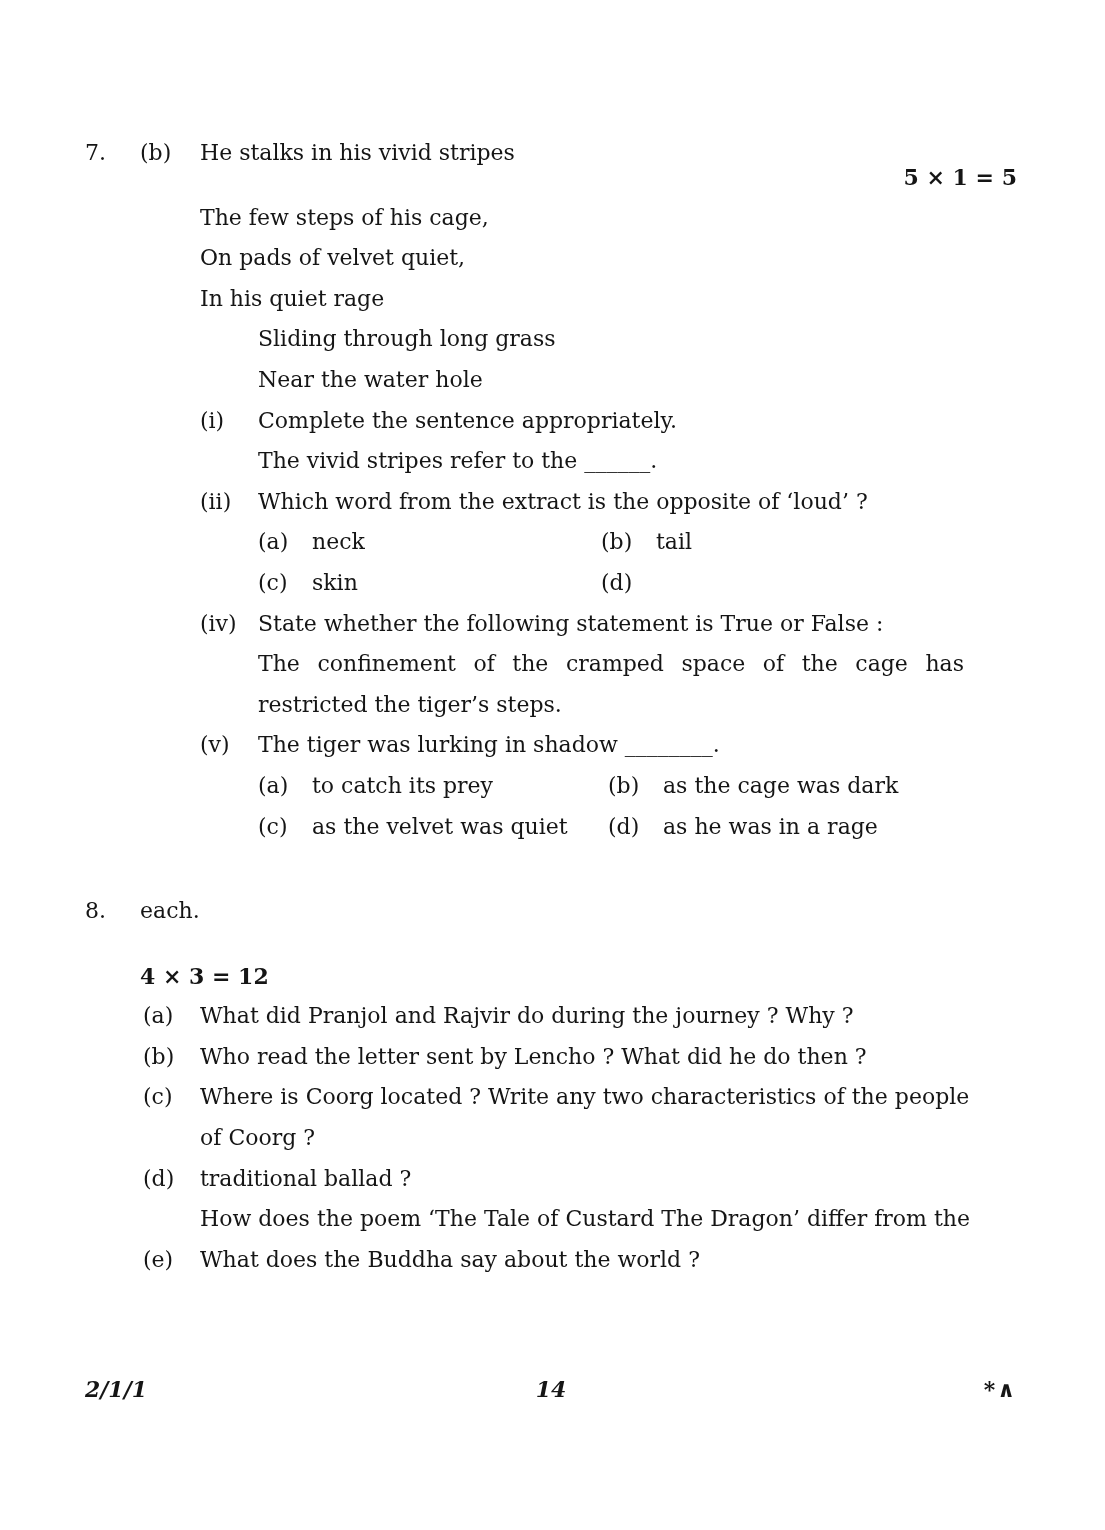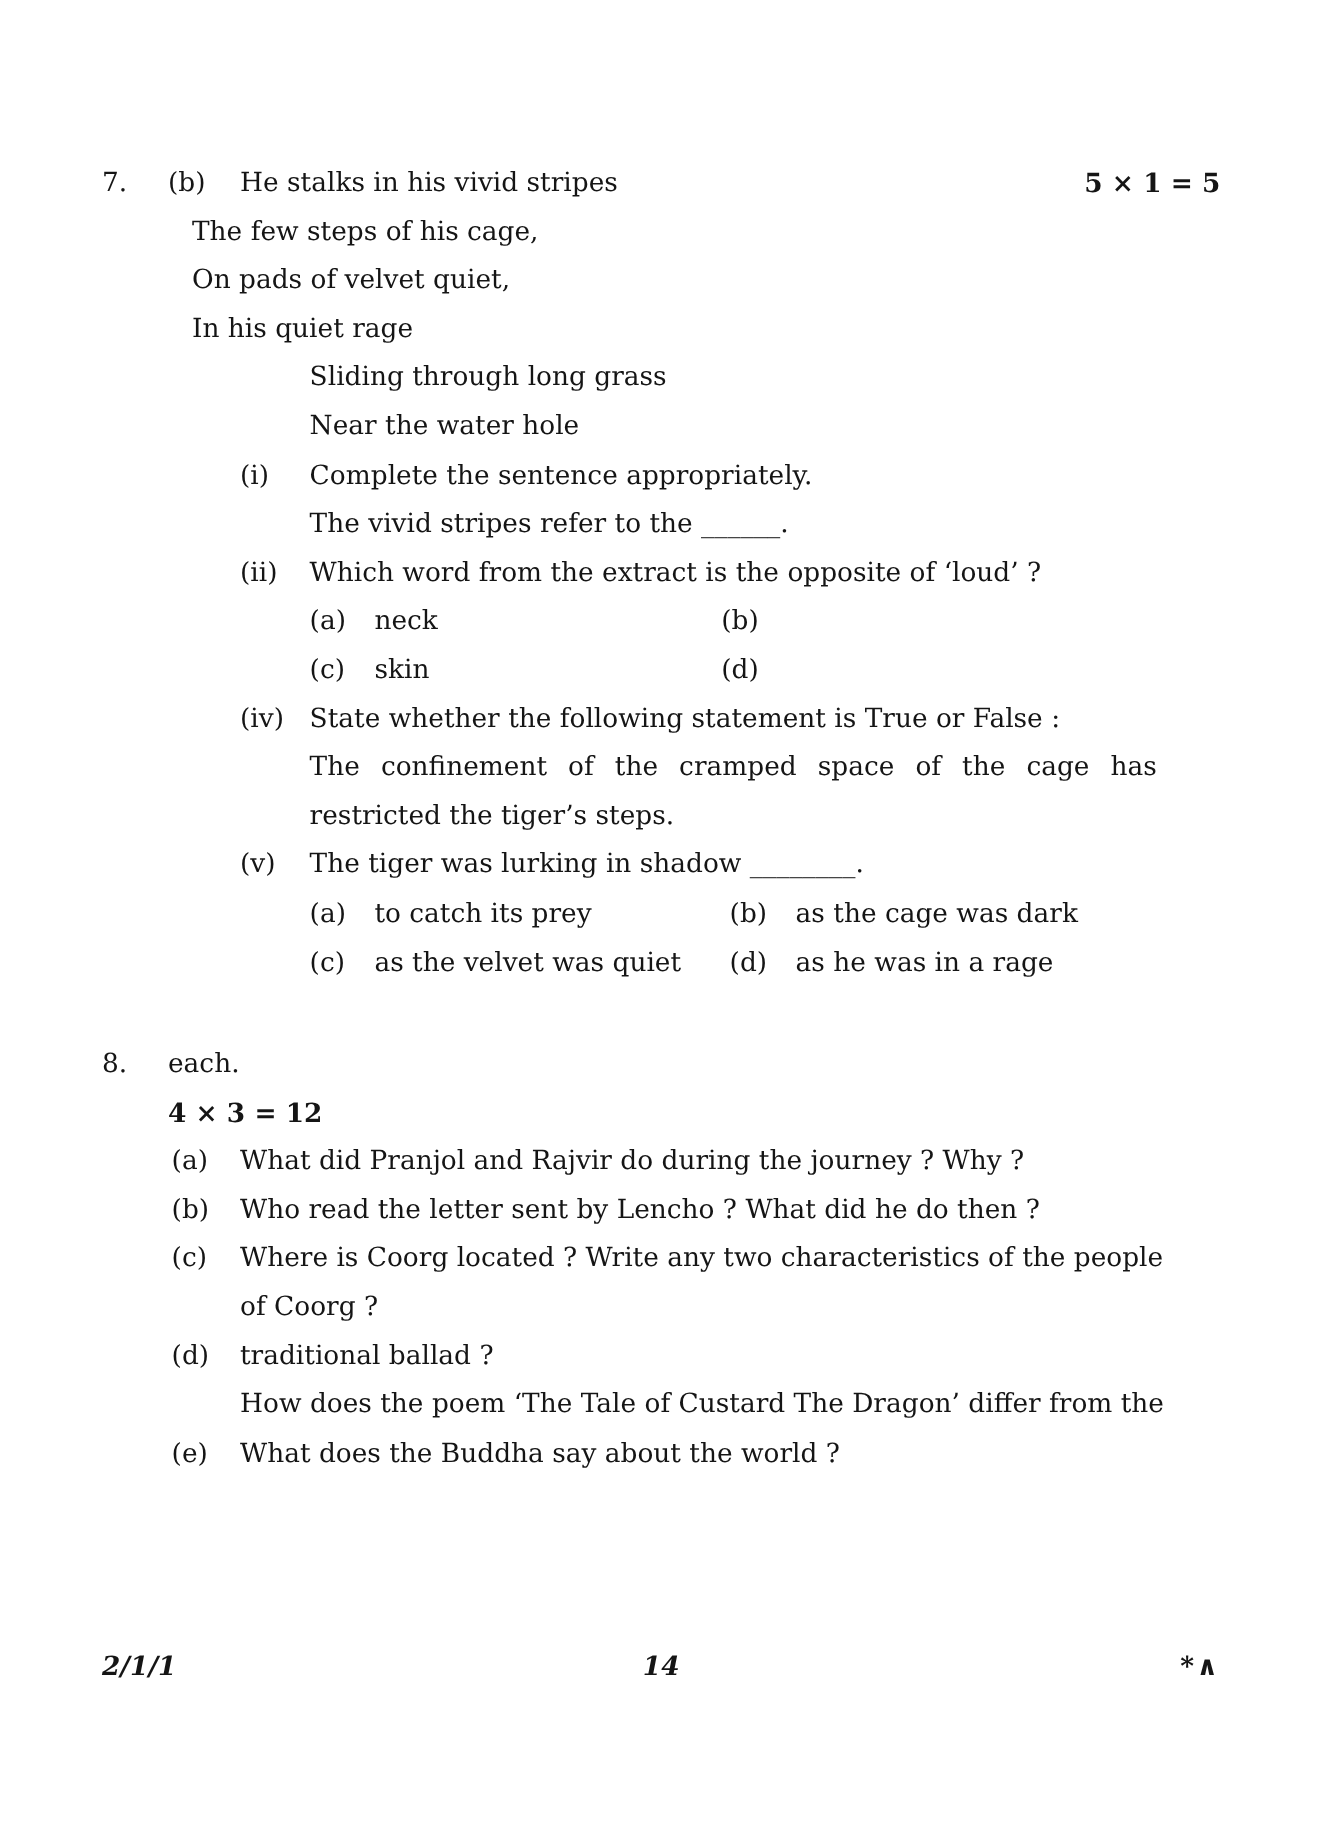--- a/index.html
+++ b/index.html
@@ -13,22 +13,22 @@
     box-sizing:border-box;
     padding:133px 88px 0 85px;
     margin:0 auto;
     overflow:hidden;
   }
   .row { display:flex; line-height:40.6px; }
   .line { line-height:40.6px; }
   .qnum  { flex:0 0 55px; }
   .qpart { flex:0 0 60px; }
   .spacer { flex:1 1 auto; }
-  .marks { font-weight:bold; white-space:nowrap; }
-  .ml115 { margin-left:75px; }   
+  .marks { font-weight:bold; white-space:nowrap;margin-top:24px; }
+  .ml115 { margin-left:115px; }   
   .ml173 { margin-left:173px; }   
   .sub { display:flex; line-height:40.6px; margin-left:115px; }
   .slabel { flex:0 0 58px; }
   .stext { flex:1 1 auto; }
   .optrow { display:grid; line-height:40.6px; margin-left:173px; }
   .optrow.o3 { grid-template-columns:54px 289px 55px auto; }
   .optrow.o5 { grid-template-columns:54px 296px 55px auto; }
   .justfull { text-align:justify; text-align-last:justify; }
   .stmt1 { width:706px; }
   .q8 { margin-top:44px; }
@@ -74,20 +74,21 @@
 
   <div class="sub">
     <span class="slabel">(ii)</span>
     <span class="stext">Which word from the extract is the opposite of ‘loud’ ?</span>
   </div>
 
   <div class="optrow o3">
     <span>(a)</span>
     <span>neck</span>
     <span>(b)</span>
+    <span>tail</span>
   </div>
   <div class="optrow o3">
     <span>(c)</span>
     <span>skin</span>
     <span>(d)</span>
   </div>
 
   <div class="sub">
     <span class="slabel">(iv)</span>
     <span class="stext">State whether the following statement is True or False :</span>

